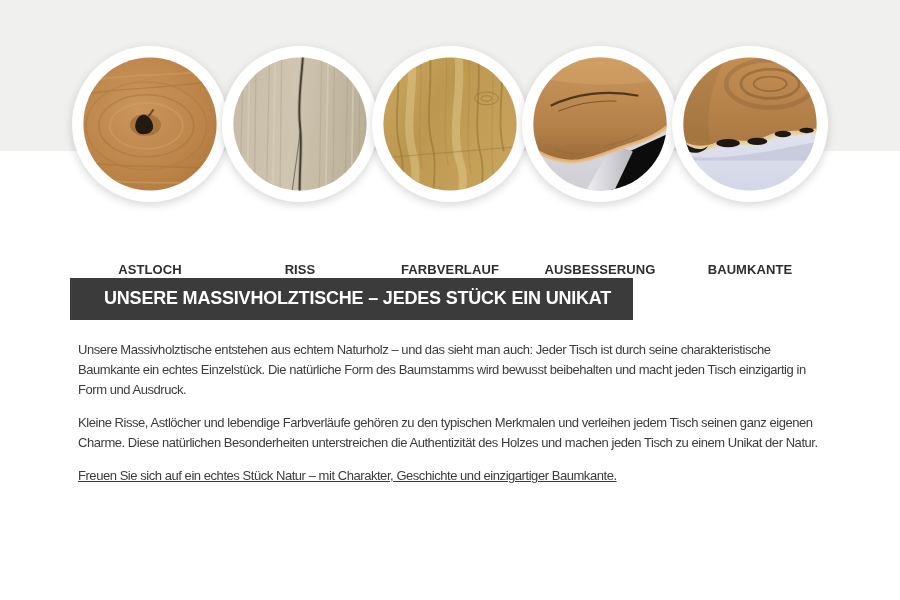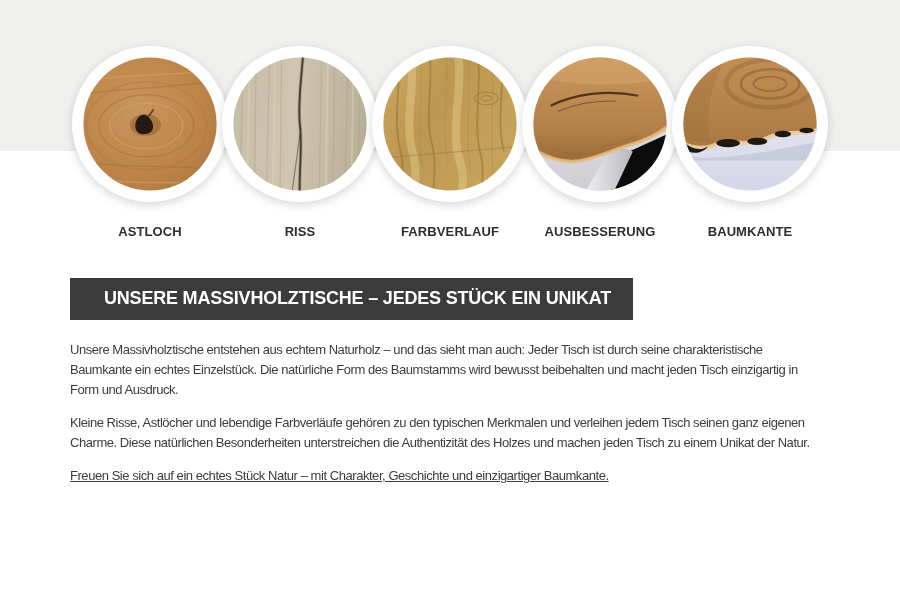--- a/index.html
+++ b/index.html
@@ -4,37 +4,37 @@
 <style>
   html,body{margin:0;padding:0;}
   body{
     width:900px;height:600px;position:relative;overflow:hidden;
     background:#ffffff;
     font-family:"Liberation Sans", sans-serif;
     -webkit-font-smoothing:antialiased;
   }
   .top-strip{position:absolute;top:0;left:0;width:900px;height:151px;background:var(--top-bg,#f0f0ef);}
   .features{position:absolute;top:46px;left:0;width:900px;display:flex;justify-content:center;}
-  .feature{width:150px;display:flex;flex-direction:column;align-items:center;flex-shrink:0;}
+  .feature{width:150px;display:flex;flex-direction:column;align-items:center;flex-shrink:0;gap:38px;}
   .photo-ring{
     width:146px;height:146px;border-radius:50%;background:#ffffff;padding:5px;
     box-shadow:0 3px 10px rgba(0,0,0,.16);flex-shrink:0;
   }
   .photo-ring svg{display:block;width:146px;height:146px;border-radius:50%;}
   .feature-label{
     margin-top:22px;font-size:13px;font-weight:bold;color:#2e2e2e;
     letter-spacing:0.1px;text-align:center;white-space:nowrap;
   }
   .content{position:absolute;left:70px;top:278px;width:760px;}
   .heading-band{
     display:inline-block;background:var(--band-bg,#3b3b3b);color:var(--band-fg,#ffffff);
     font-size:18px;font-weight:bold;letter-spacing:-0.2px;
     padding:10px 22px 11px 34px;white-space:nowrap;
   }
-  .paragraphs{margin-top:20px;width:756px;font-size:13px;line-height:20px;color:#3c3c3c;letter-spacing:-0.45px;}
+  .paragraphs{margin-top:20px;width:756px;font-size:13px;line-height:20px;color:#3c3c3c;letter-spacing:-0.45px;margin-left:8px;}
   .paragraphs p{margin:0 0 13px 0;}
   .paragraphs p:last-child{margin-bottom:0;text-decoration:underline;}
 </style>
 </head>
 <body style="background: rgb(255, 255, 255);">
 
 <div class="top-strip"></div>
 
 <div class="features">
 

